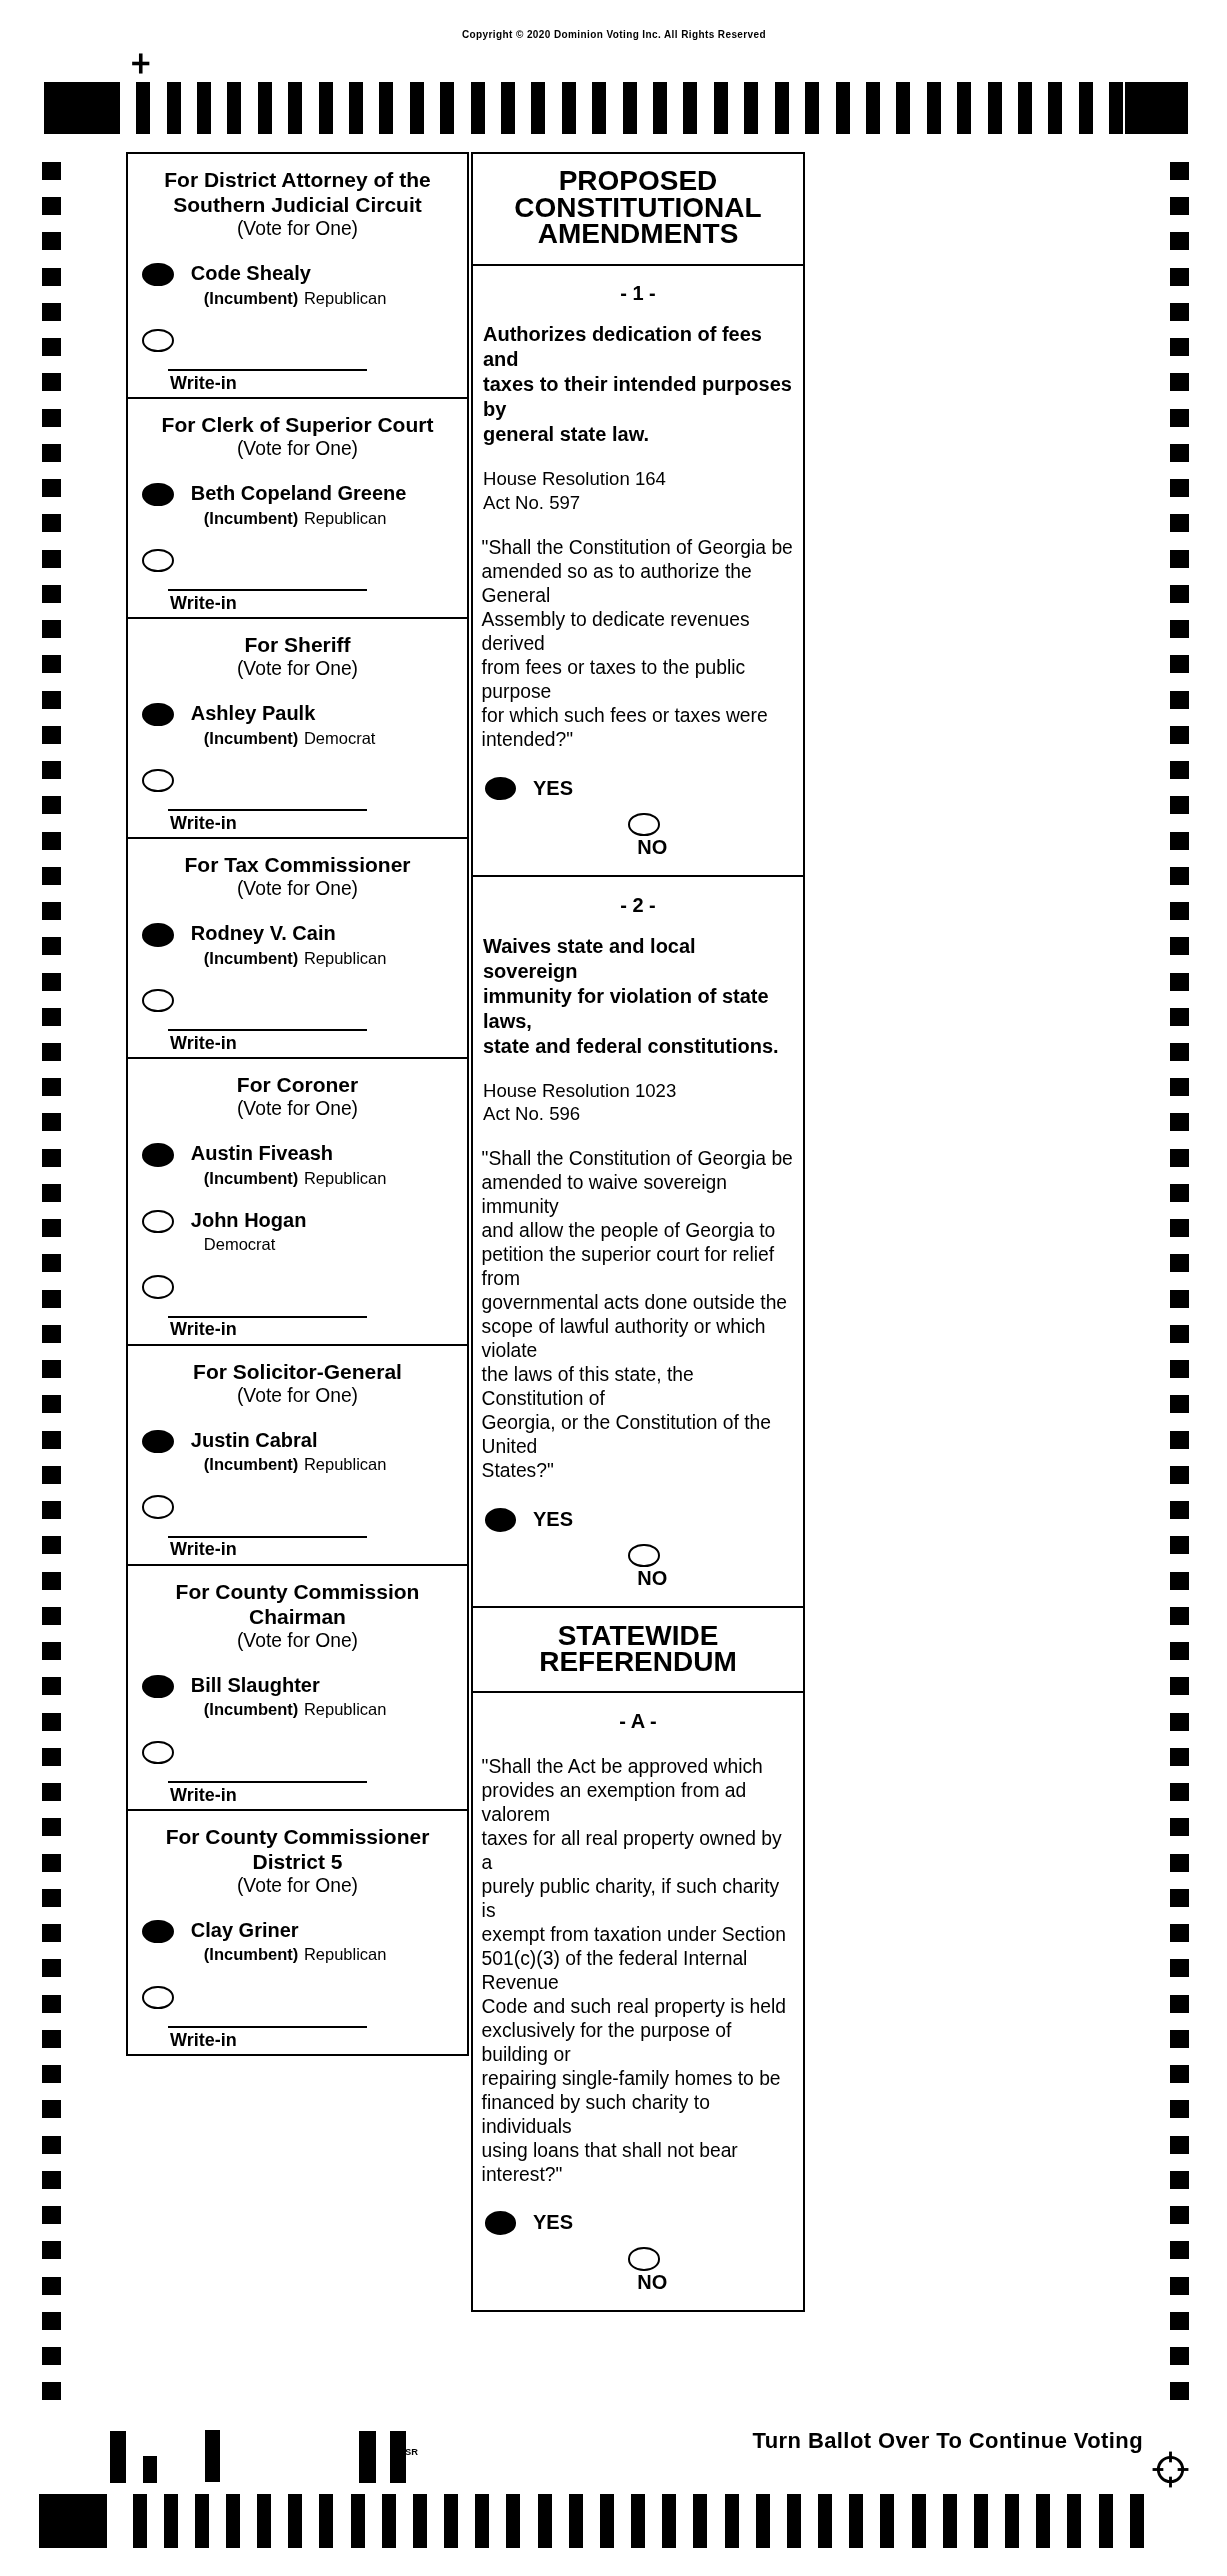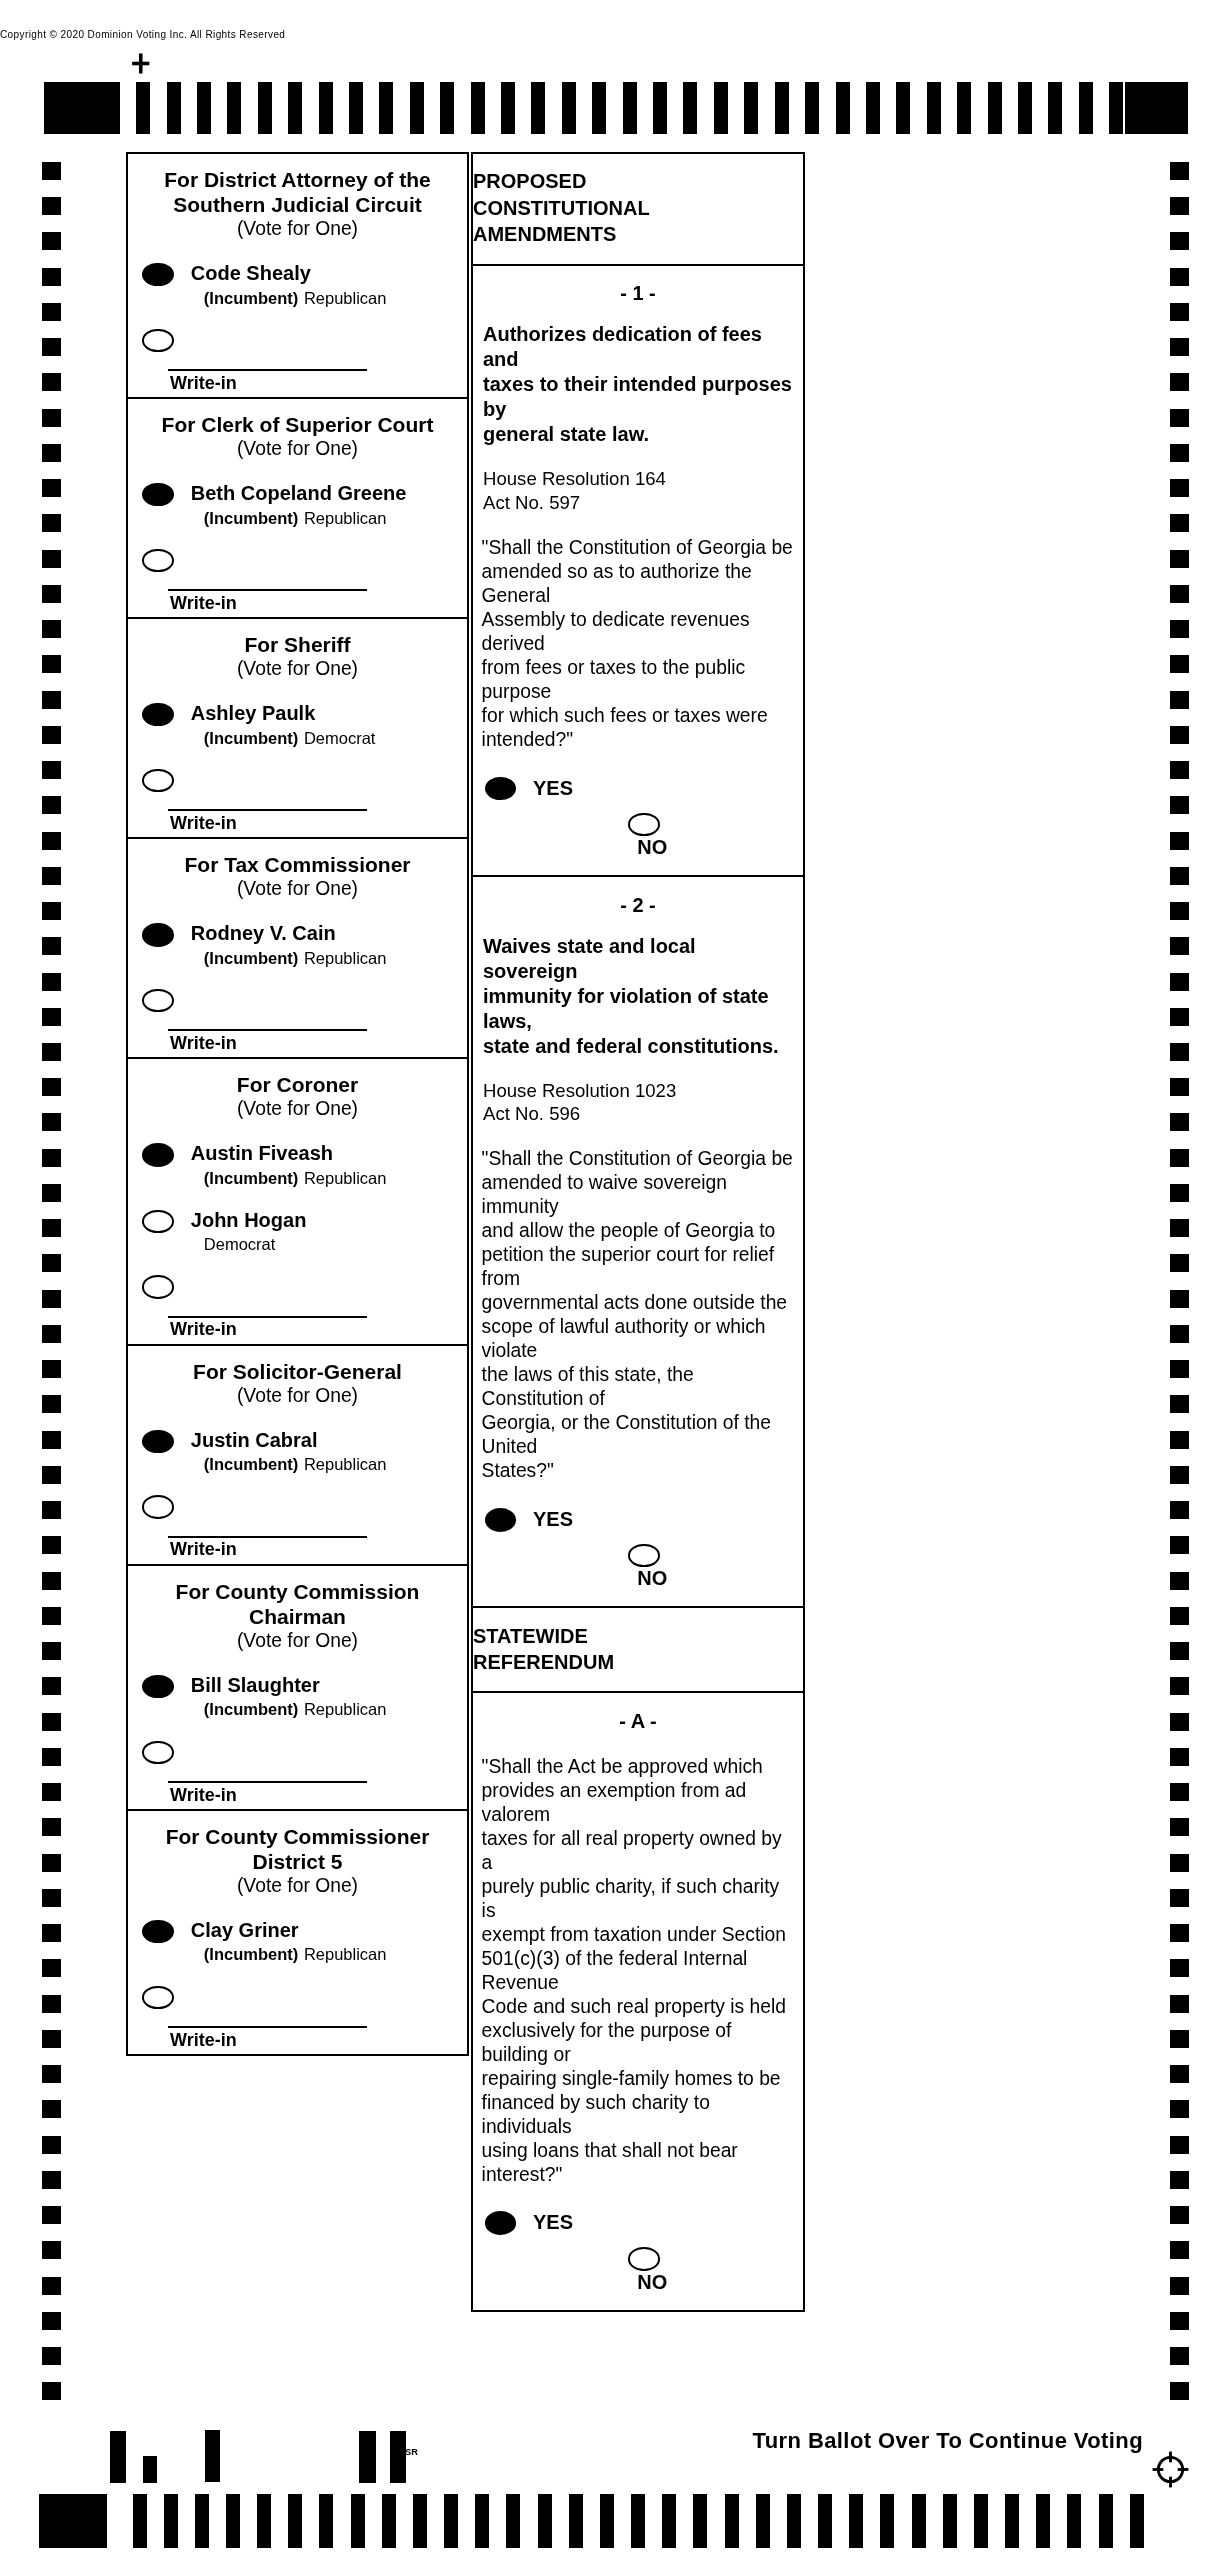--- a/index.html
+++ b/index.html
@@ -1,19 +1,19 @@
 <!DOCTYPE html>
 <html style="font-size:11.5px"><head>
 <meta charset="utf-8">
 <style>
   html,body{margin:0;padding:0;background:#888;}
   .page{position:relative;width:1228px;height:2576px;background:#ffffff;color:#000;
         font-family:"Liberation Sans", sans-serif;overflow:hidden;}
-  .copyright{position:absolute;top:29px;left:0;right:0;
-             font-size:10px;font-weight:normal;letter-spacing:0.4px;}
+  .copyright{position:absolute;top:29px;left:0;right:0;text-align:center;
+             font-size:10px;font-weight:bold;letter-spacing:0.4px;}
   .plus-mark{position:absolute;left:130px;top:52px;}
   .crosshair{position:absolute;left:1149px;top:2448px;}
   .footer-instruction{position:absolute;top:2428px;right:85px;
              font-size:22px;font-weight:bold;letter-spacing:0.4px;}
   .mark{position:absolute;background:#000;}
   .sr-text{position:absolute;left:405px;top:2448px;font-size:9.3px;font-weight:bold;line-height:9.3px;}
 
   
   .col{position:absolute;top:152px;border:2.1px solid #000;border-bottom:none;background:#fff;}
   .col-left{left:126px;width:339px;}
@@ -27,22 +27,22 @@
           background:#fff;box-sizing:border-box;margin-top:0.7px;}
   .bubble.filled{background:#000;}
   .cand-text{margin-left:17px;}
   .cand-name{font-size:20px;line-height:23.6px;font-weight:bold;}
   .cand-party{font-size:16.5px;line-height:18.6px;margin-top:2.9px;margin-left:13px;}
   .inc{font-weight:bold;margin-right:5.7px;}
   .wi-bubble{margin:21.5px 0 0 14.3px;}
   .wi-line{margin:17px 0 0 40px;width:199px;border-top:2.1px solid #000;}
   .wi-label{margin:1.4px 0 2.9px 42px;font-size:18px;line-height:21.5px;font-weight:bold;}
 
-  .r-header{border-bottom:2.1px solid #000;text-align:left;font-weight:bold;
-            font-size:20px;line-height:26.5px;padding:14.3px 0 15.8px;white-space:pre-line;}
+  .r-header{border-bottom:2.1px solid #000;text-align:center;font-weight:bold;
+            font-size:28px;line-height:26.5px;padding:14.3px 0 15.8px;white-space:pre-line;}
   .measure{border-bottom:2.1px solid #000;padding-bottom:15.8px;}
   .m-num{text-align:center;font-weight:bold;font-size:20px;line-height:24px;margin-top:15.8px;}
   .m-summary{font-weight:bold;font-size:20px;line-height:25px;margin:17px 10px 0 10px;white-space:pre-line;}
   .m-ref{font-size:18.6px;line-height:23.6px;margin:20px 0 0 10px;white-space:pre-line;}
   .m-question{font-size:19.3px;line-height:24px;margin:21.5px 5.7px 0 8.6px;white-space:pre-line;}
   .opt{display:flex;align-items:center;margin:24px 0 0 11.5px;}
   .opt + .opt{margin-top:11.5px;flex-direction:column;}
   .opt-label{margin-left:17px;font-weight:bold;font-size:20px;}
 </style>
 </head>

